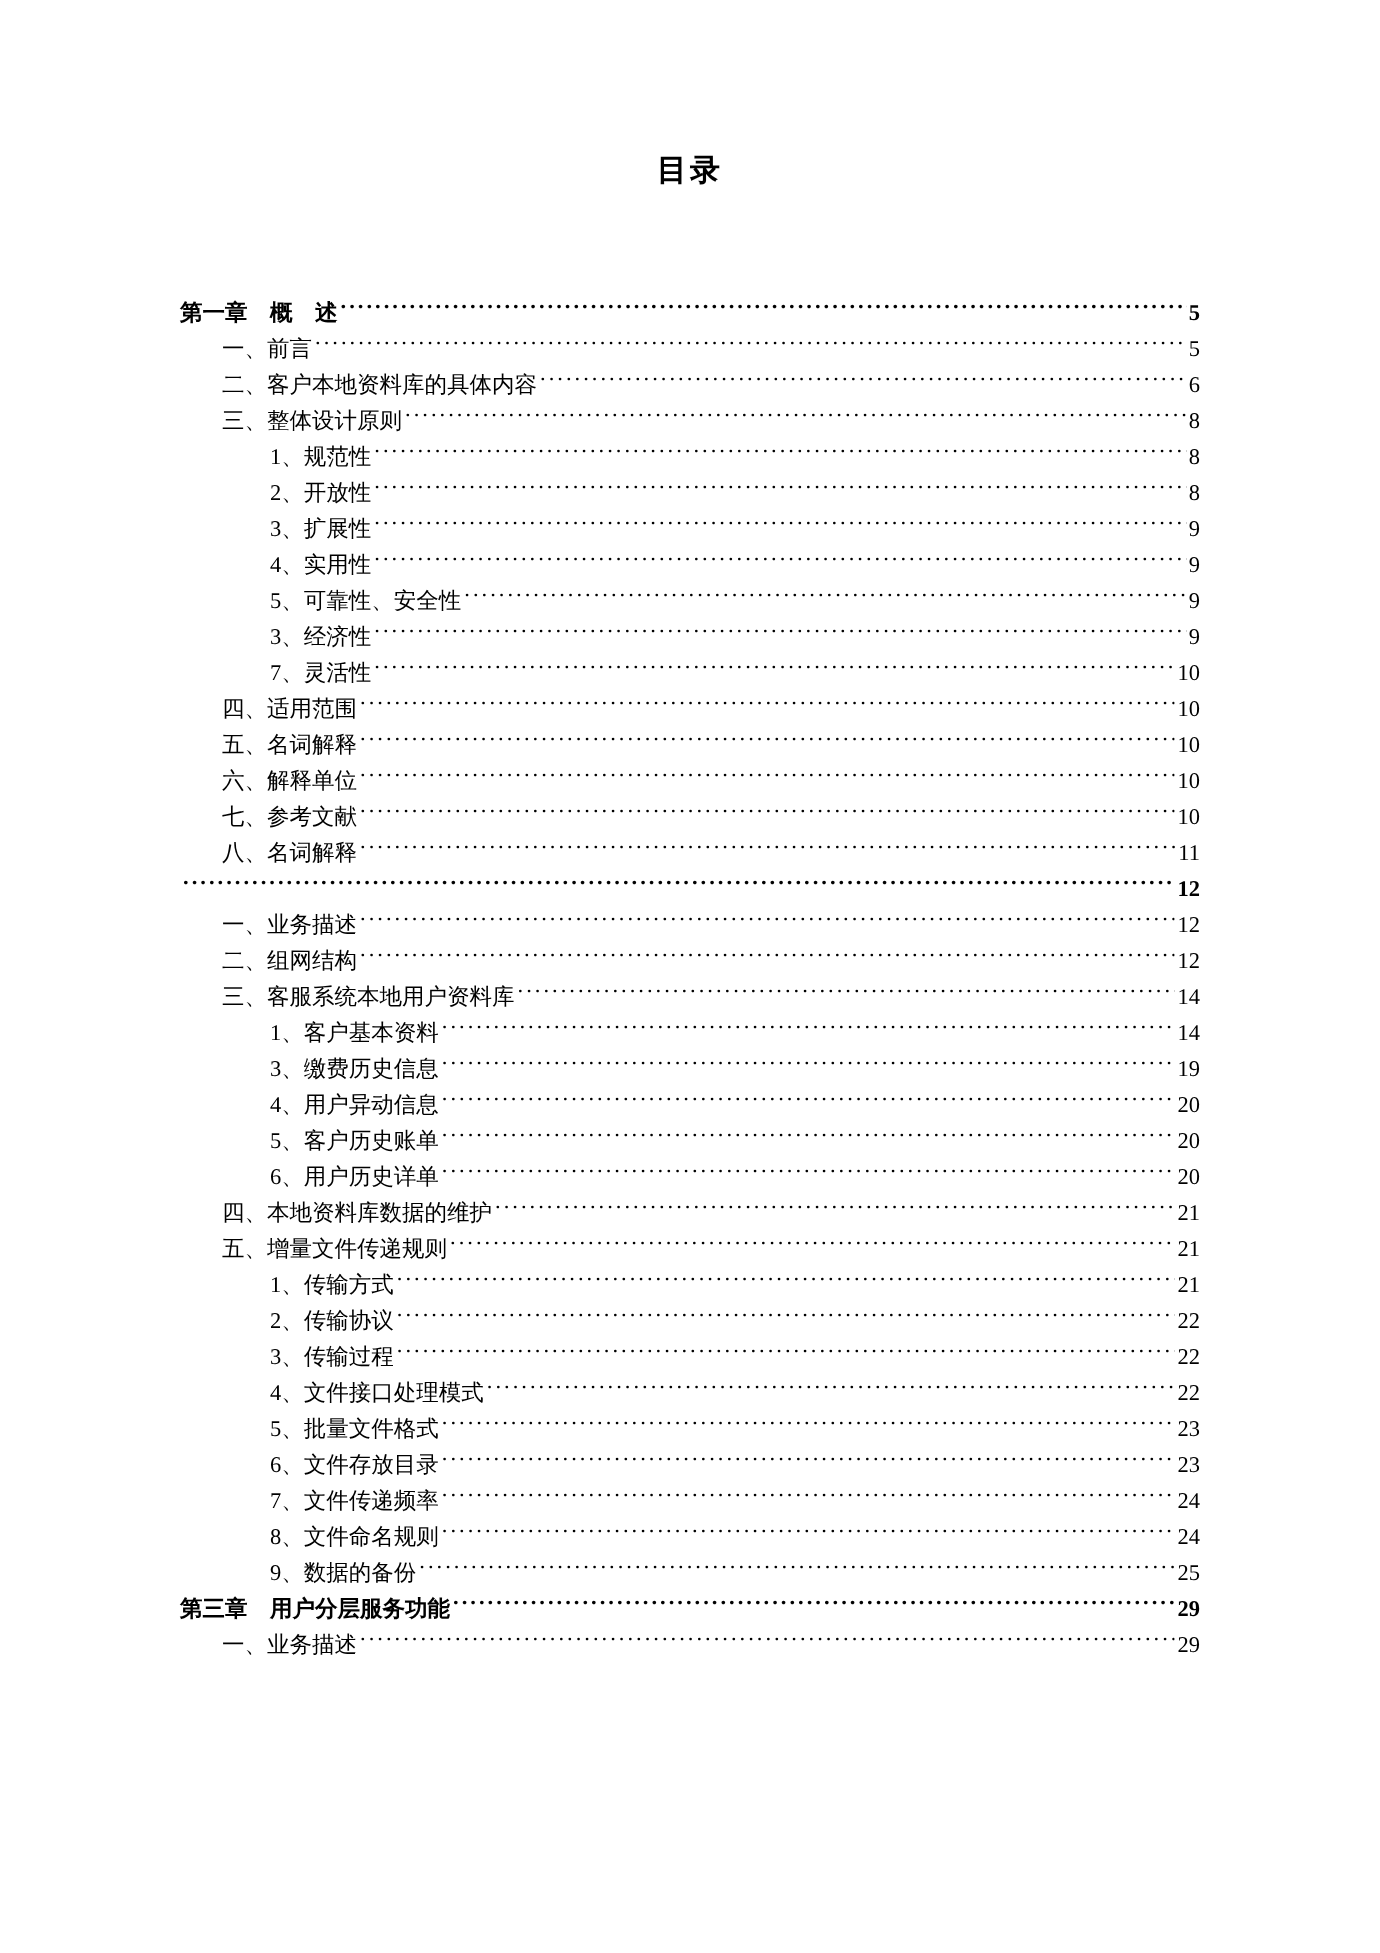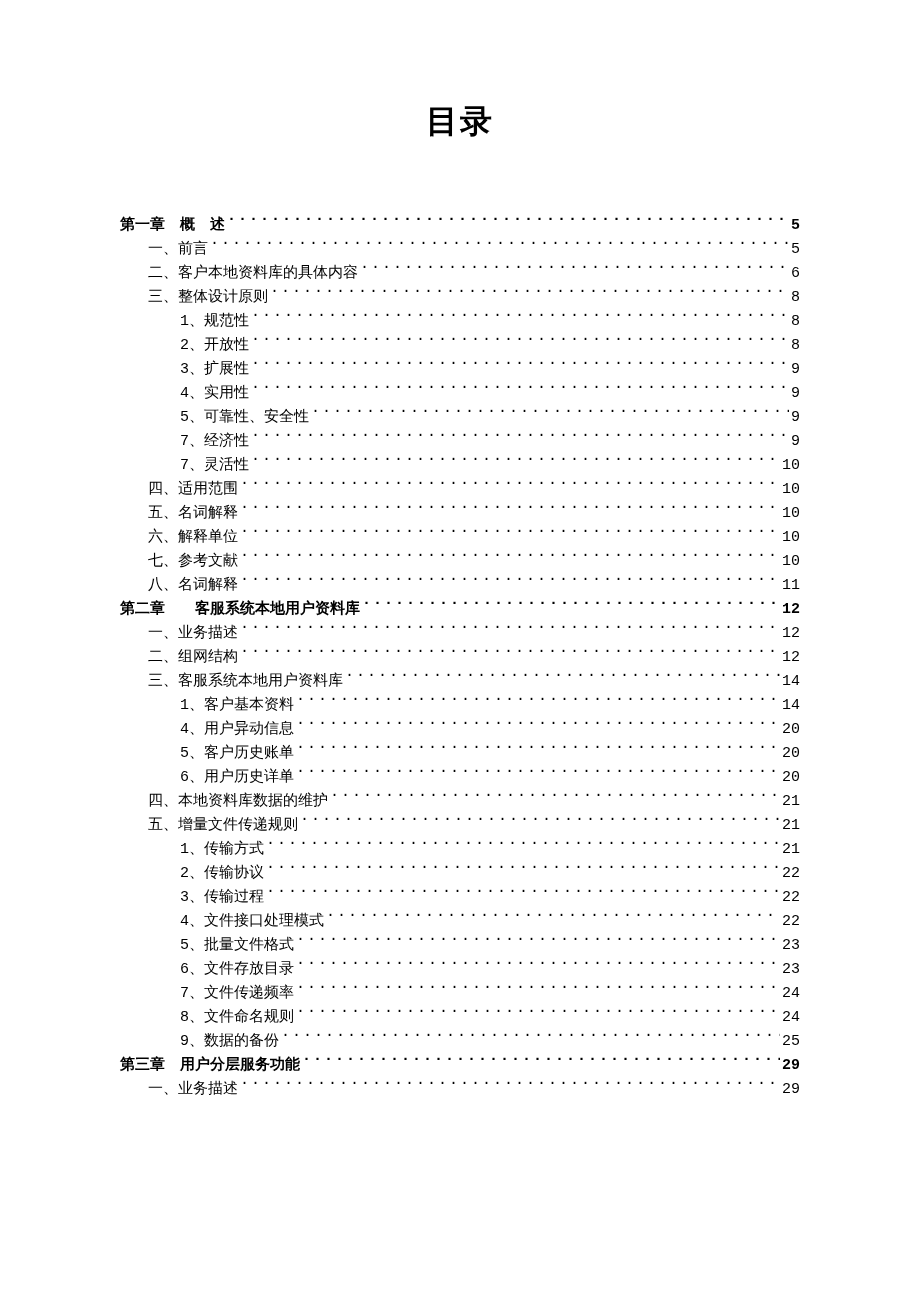--- a/index.html
+++ b/index.html
@@ -10,32 +10,31 @@
     color: #000;
   }
   .page {
     width: 920px;
     min-height: 1302px;
     box-sizing: border-box;
     padding: 100px 120px 100px 120px;
   }
   .title {
     text-align: center;
-    font-size: 32px;
+    font-size: 20px;
     font-weight: bold;
     margin-bottom: 70px;
     letter-spacing: 2px;
   }
   .toc-row {
     display: flex;
     align-items: baseline;
     font-size: 15px;
     line-height: 1.6;
     white-space: nowrap;
-    font-family: Liberation Mono, monospace;
   }
   .toc-label {
     flex: 0 0 auto;
   }
   .toc-dots {
     flex: 1 1 auto;
     overflow: hidden;
     position: relative;
     height: 1em;
     margin: 0 2px;
@@ -104,21 +103,21 @@
         <span class="toc-label">4、实用性</span>
         <span class="toc-dots"></span>
         <span class="toc-page">9</span>
       </div>
       <div class="toc-row level-2">
         <span class="toc-label">5、可靠性、安全性</span>
         <span class="toc-dots"></span>
         <span class="toc-page">9</span>
       </div>
       <div class="toc-row level-2">
-        <span class="toc-label">7、经济性</span>
+        <span class="toc-label">3、经济性</span>
         <span class="toc-dots"></span>
         <span class="toc-page">9</span>
       </div>
       <div class="toc-row level-2">
         <span class="toc-label">7、灵活性</span>
         <span class="toc-dots"></span>
         <span class="toc-page">10</span>
       </div>
       <div class="toc-row level-1">
         <span class="toc-label">四、适用范围</span>
@@ -139,21 +138,20 @@
         <span class="toc-label">七、参考文献</span>
         <span class="toc-dots"></span>
         <span class="toc-page">10</span>
       </div>
       <div class="toc-row level-1">
         <span class="toc-label">八、名词解释</span>
         <span class="toc-dots"></span>
         <span class="toc-page">11</span>
       </div>
       <div class="toc-row level-0 bold">
-        <span class="toc-label">第二章　　客服系统本地用户资料库</span>
         <span class="toc-dots"></span>
         <span class="toc-page">12</span>
       </div>
       <div class="toc-row level-1">
         <span class="toc-label">一、业务描述</span>
         <span class="toc-dots"></span>
         <span class="toc-page">12</span>
       </div>
       <div class="toc-row level-1">
         <span class="toc-label">二、组网结构</span>
@@ -162,20 +160,25 @@
       </div>
       <div class="toc-row level-1">
         <span class="toc-label">三、客服系统本地用户资料库</span>
         <span class="toc-dots"></span>
         <span class="toc-page">14</span>
       </div>
       <div class="toc-row level-2">
         <span class="toc-label">1、客户基本资料</span>
         <span class="toc-dots"></span>
         <span class="toc-page">14</span>
+      </div>
+      <div class="toc-row level-2">
+        <span class="toc-label">3、缴费历史信息</span>
+        <span class="toc-dots"></span>
+        <span class="toc-page">19</span>
       </div>
       <div class="toc-row level-2">
         <span class="toc-label">4、用户异动信息</span>
         <span class="toc-dots"></span>
         <span class="toc-page">20</span>
       </div>
       <div class="toc-row level-2">
         <span class="toc-label">5、客户历史账单</span>
         <span class="toc-dots"></span>
         <span class="toc-page">20</span>

